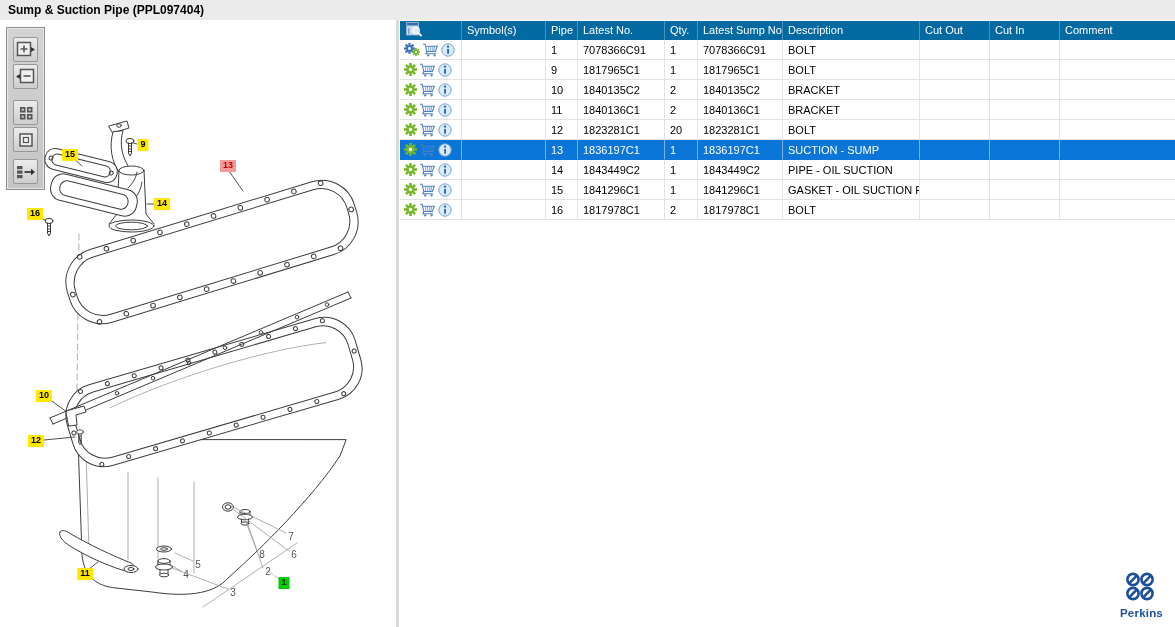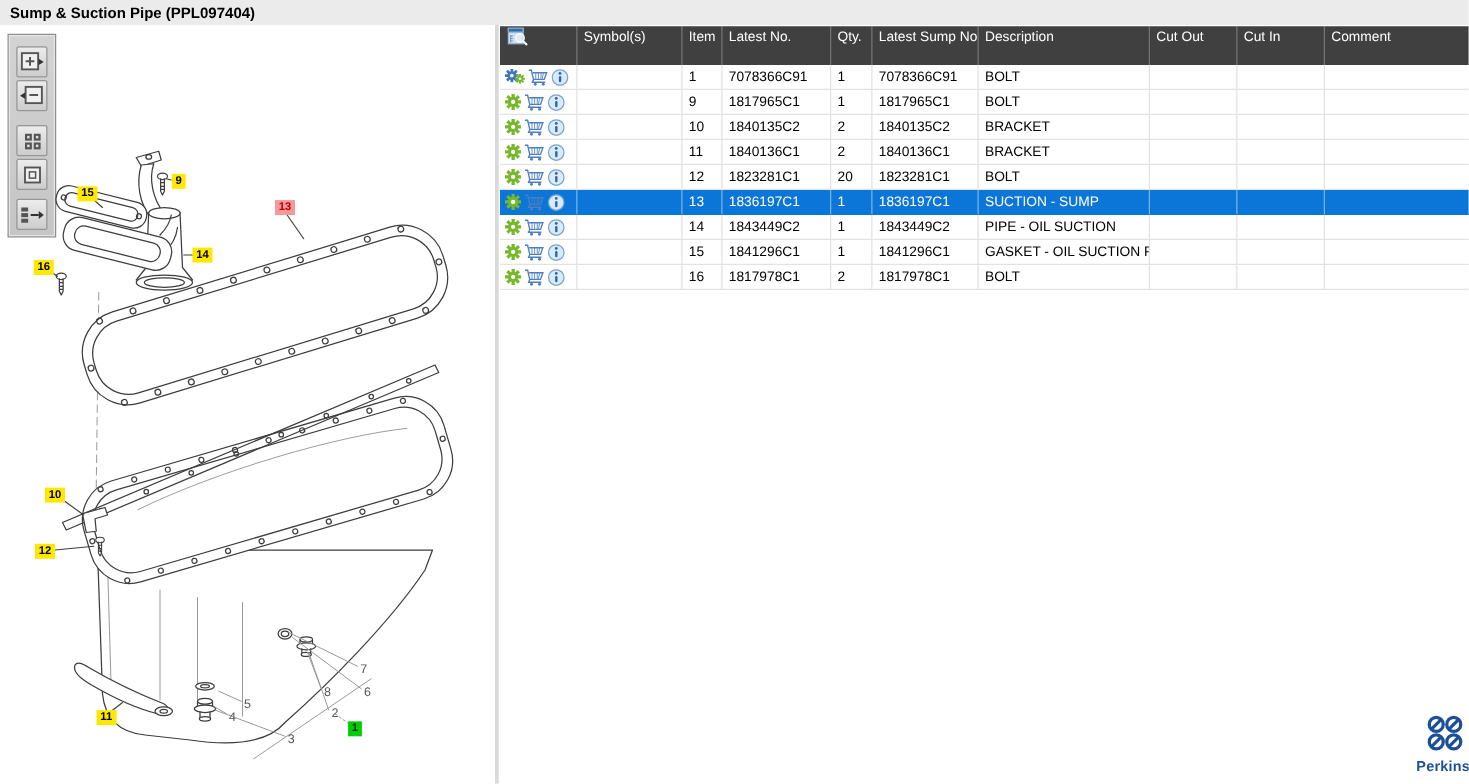--- a/index.html
+++ b/index.html
@@ -23,35 +23,35 @@
   .diagram{position:absolute;left:0;top:20px;width:397px;height:607px;}
   .callouts{position:absolute;left:0;top:20px;width:397px;height:607px;}
   .callout{position:absolute;transform:translate(-50%,-50%);font-size:9px;font-weight:bold;
     padding:1px 3px;line-height:1.1;white-space:nowrap;}
   .callout.yellow{background:#ffe800;color:#000;}
   .callout.red{background:#f29a9a;color:#c00000;}
   .callout.green{background:#00cc00;color:#062d06;}
   .callout.plain{background:transparent;color:#555;font-weight:normal;font-size:10px;padding:0;}
   
   .table{position:absolute;left:400px;top:21px;width:775px;font-size:11px;color:#000;}
-  .thead{display:flex;height:31px;background:#404040;color:#fff;}
+  .thead{display:flex;height:19px;background:#0369a1;color:#fff;}
   .th{box-sizing:border-box;flex:none;padding:3px 0 0 5px;border-right:1px solid rgba(255,255,255,.28);
     overflow:hidden;white-space:nowrap;}
   .th.c0{padding:1px 0 0 6px;}
   .tr{display:flex;height:20px;background:#fff;}
   .td{box-sizing:border-box;flex:none;padding:4px 0 0 5px;border-right:1px solid #e2e2e2;
     border-bottom:1px solid #e2e2e2;overflow:hidden;white-space:nowrap;}
   .tr.selected{background:#0b76d8;color:#fff;}
   .tr.selected .td{border-right-color:rgba(255,255,255,.45);border-bottom-color:#0b76d8;}
   .icons-cell{display:flex;align-items:center;gap:2px;padding:0 0 0 4px;}
   .icon{display:inline-flex;align-items:center;}
   .c0{width:62px}.c1{width:84px}.c2{width:32px}.c3{width:87px}.c4{width:33px}
   .c5{width:85px}.c6{width:137px}.c7{width:70px}.c8{width:70px}.c9{width:115px;border-right:none;}
   
-  .logo{position:absolute;left:1120px;top:571px;width:56px;text-align:right;}
+  .logo{position:absolute;left:1120px;top:571px;width:56px;text-align:left;}
   .logo-text{font-size:11.5px;font-weight:bold;color:#1b4f9c;letter-spacing:.2px;margin-top:-1px;}
 </style>
 </head>
 <body>
 
 <div class="titlebar">
   <div class="title">Sump &amp; Suction Pipe (PPL097404)</div>
 </div>
 
 <div class="toolbar">
@@ -276,21 +276,21 @@
 <div class="table">
   <div class="thead">
       <div class="th c0"><svg width="17" height="15" viewBox="0 0 17 15">
           <rect x="0.5" y="0.5" width="12" height="12.5" fill="#cfe0ef" stroke="#8fb0cc"></rect>
           <rect x="0.5" y="0.5" width="12" height="3.2" fill="#2e6db4" stroke="#8fb0cc"></rect>
           <path d="M2.5 6 v6 M2.6 6.8 h1.6 M2.6 8.8 h1.6 M2.6 10.8 h1.6" stroke="#6b93b8" stroke-width="0.8" fill="none"></path>
           <circle cx="10" cy="8.4" r="3.3" fill="rgba(255,255,255,.35)" stroke="#f5f8fb" stroke-width="1.3"></circle>
           <path d="M12.3 10.8 L15.6 14" stroke="#f5f8fb" stroke-width="1.8" fill="none"></path>
         </svg></div>
       <div class="th c1">Symbol(s)</div>
-      <div class="th c2">Item</div>
+      <div class="th c2">Pipe</div>
       <div class="th c3">Latest No.</div>
       <div class="th c4">Qty.</div>
       <div class="th c5">Latest Sump No.</div>
       <div class="th c6">Description</div>
       <div class="th c7">Cut Out</div>
       <div class="th c8">Cut In</div>
       <div class="th c9">Comment</div>
     </div>
   <div>
       <div class="tr">

